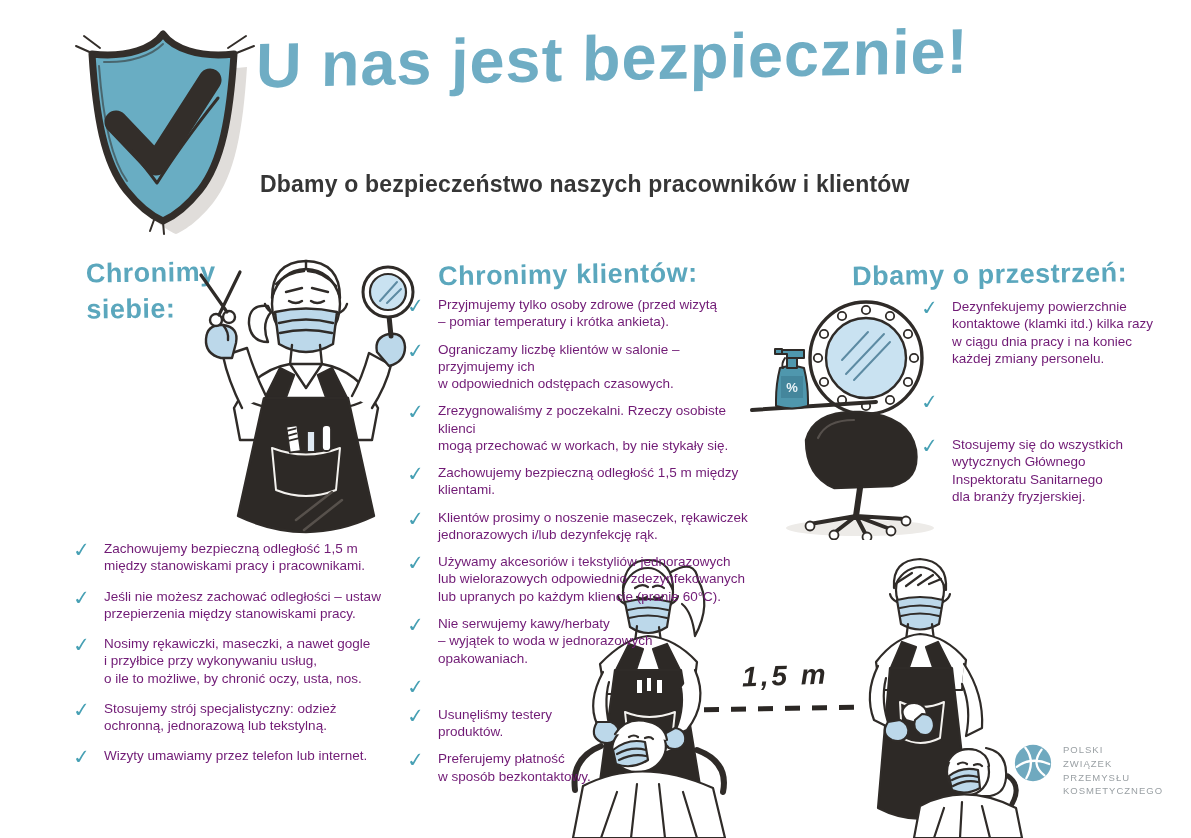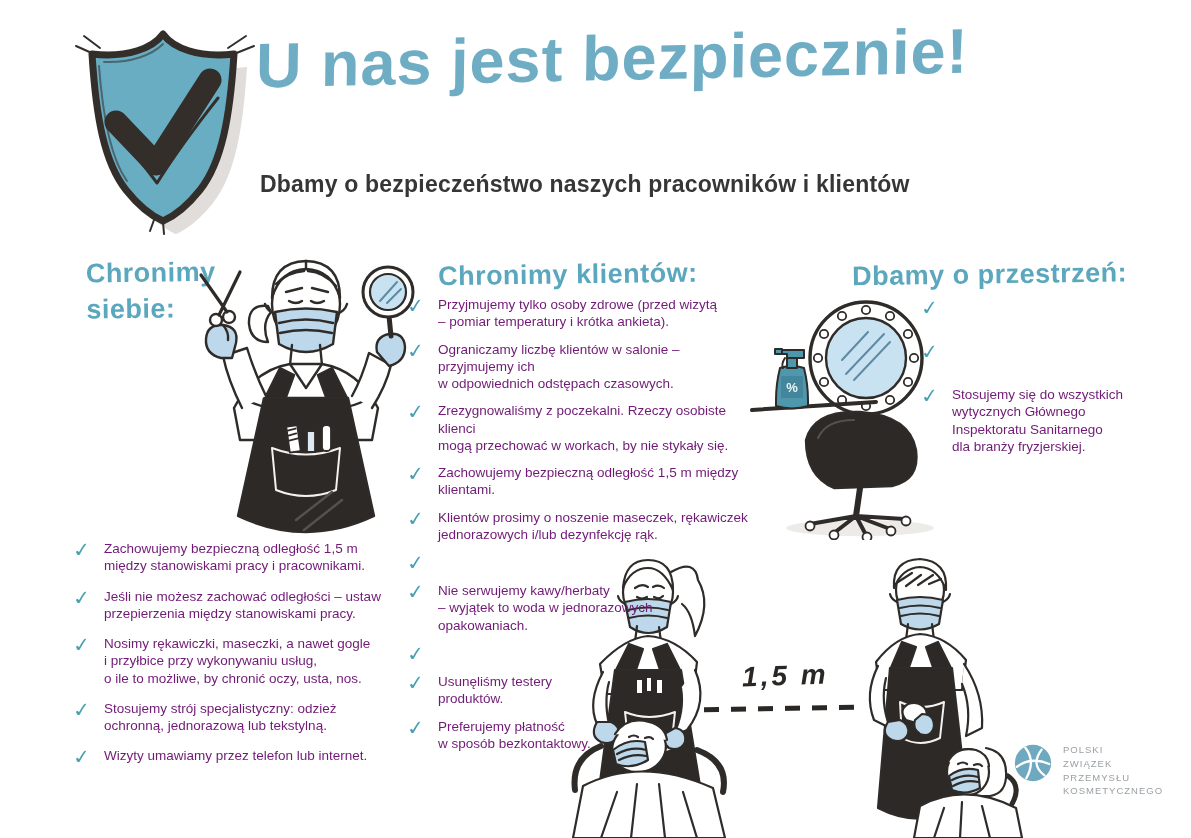--- a/index.html
+++ b/index.html
@@ -199,20 +199,23 @@
       <p class="txt">Zachowujemy bezpieczną odległość 1,5 m między
 klientami.</p>
     </div>
     <div class="item">
       <span class="check">✓</span>
       <p class="txt">Klientów prosimy o noszenie maseczek, rękawiczek
 jednorazowych i/lub dezynfekcję rąk.</p>
     </div>
     <div class="item">
       <span class="check">✓</span>
+      <p class="txt">Używamy akcesoriów i tekstyliów jednorazowych
+lub wielorazowych odpowiednio zdezynfekowanych
+lub upranych po każdym kliencie (pranie 60°C).</p>
     </div>
     <div class="item">
       <span class="check">✓</span>
       <p class="txt">Nie serwujemy kawy/herbaty
 – wyjątek to woda w jednorazowych
 opakowaniach.</p>
     </div>
     <div class="item">
       <span class="check">✓</span>
     </div>
@@ -270,20 +273,24 @@
         <circle cx="119" cy="249" r="4.5" fill="#ffffff" stroke-width="1.8"></circle>
         <circle cx="143" cy="243" r="4.5" fill="#ffffff" stroke-width="1.8"></circle>
         <circle cx="158" cy="233" r="4.5" fill="#ffffff" stroke-width="1.8"></circle>
       </g>
     </g>
   </svg>
 
   <div class="abs list l-space">
     <div class="item">
       <span class="check">✓</span>
+      <p class="txt">Dezynfekujemy powierzchnie
+kontaktowe (klamki itd.) kilka razy
+w ciągu dnia pracy i na koniec
+każdej zmiany personelu.</p>
     </div>
     <div class="item">
       <span class="check">✓</span>
     </div>
     <div class="item">
       <span class="check">✓</span>
       <p class="txt">Stosujemy się do wszystkich
 wytycznych Głównego
 Inspektoratu Sanitarnego
 dla branży fryzjerskiej.</p>

